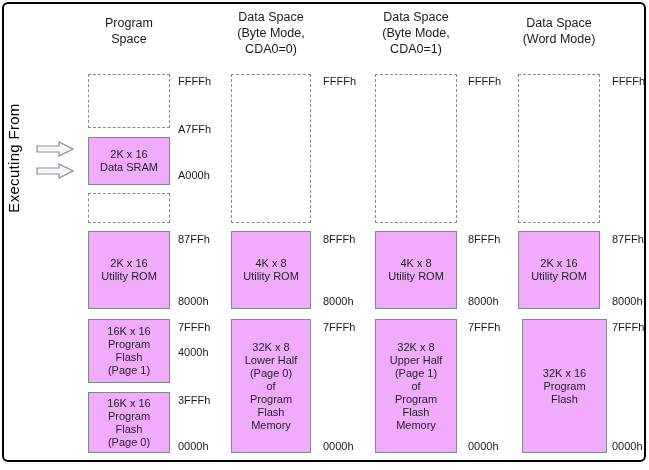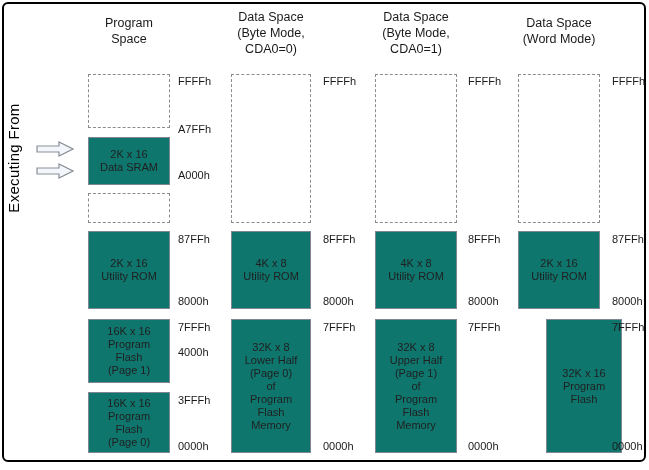--- a/index.html
+++ b/index.html
@@ -10,21 +10,21 @@
   .frame{
     position:absolute;left:2px;top:2px;width:644px;height:460px;
     border:2px solid #000;border-radius:6px;box-sizing:border-box;pointer-events:none;
   }
   .hdr{
     position:absolute;width:130px;text-align:center;font-size:12.5px;line-height:16px;
     white-space:pre-line;color:#1a1a1a;
   }
   .box{position:absolute;box-sizing:border-box;}
   .box.mem{
-    background:#0f766e;border:1px solid #7f8795;
+    background:#f0abfc;border:1px solid #7f8795;
     display:flex;align-items:center;justify-content:center;text-align:center;
   }
   .box.dashed{background:#ffffff;border:1px dashed #8c8c8c;}
   .box .lbl{font-size:11px;line-height:13px;white-space:pre-line;color:#1f1f1f;}
   .addr{position:absolute;font-size:11px;line-height:12px;width:42px;color:#1a1a1a;}
   .exec{
     position:absolute;left:-86px;top:149px;width:200px;height:18px;
     transform:rotate(-90deg);text-align:center;font-size:15px;letter-spacing:.3px;color:#000;
   }
   .arrow{position:absolute;width:38px;height:16px;}
@@ -124,21 +124,21 @@
   <div class="addr" style="left:468px;top:233px">8FFFh</div>
   <div class="addr" style="left:468px;top:295px">8000h</div>
   <div class="addr" style="left:468px;top:321px">7FFFh</div>
   <div class="addr" style="left:468px;top:440px">0000h</div>
 
   <div class="box dashed" style="left:518px;top:74px;width:82px;height:149px"></div>
   <div class="box mem" style="left:518px;top:231px;width:82px;height:78px">
     <span class="lbl">2K x 16
 Utility ROM</span>
   </div>
-  <div class="box mem" style="left:546px;top:319px;width:76px;height:134px">
+  <div class="box mem" style="left:522px;top:319px;width:85px;height:134px">
     <span class="lbl">32K x 16
 Program
 Flash</span>
   </div>
   <div class="addr" style="left:612px;top:75px">FFFFh</div>
   <div class="addr" style="left:612px;top:233px">87FFh</div>
   <div class="addr" style="left:612px;top:295px">8000h</div>
   <div class="addr" style="left:612px;top:321px">7FFFh</div>
   <div class="addr" style="left:612px;top:440px">0000h</div>
 </div>

